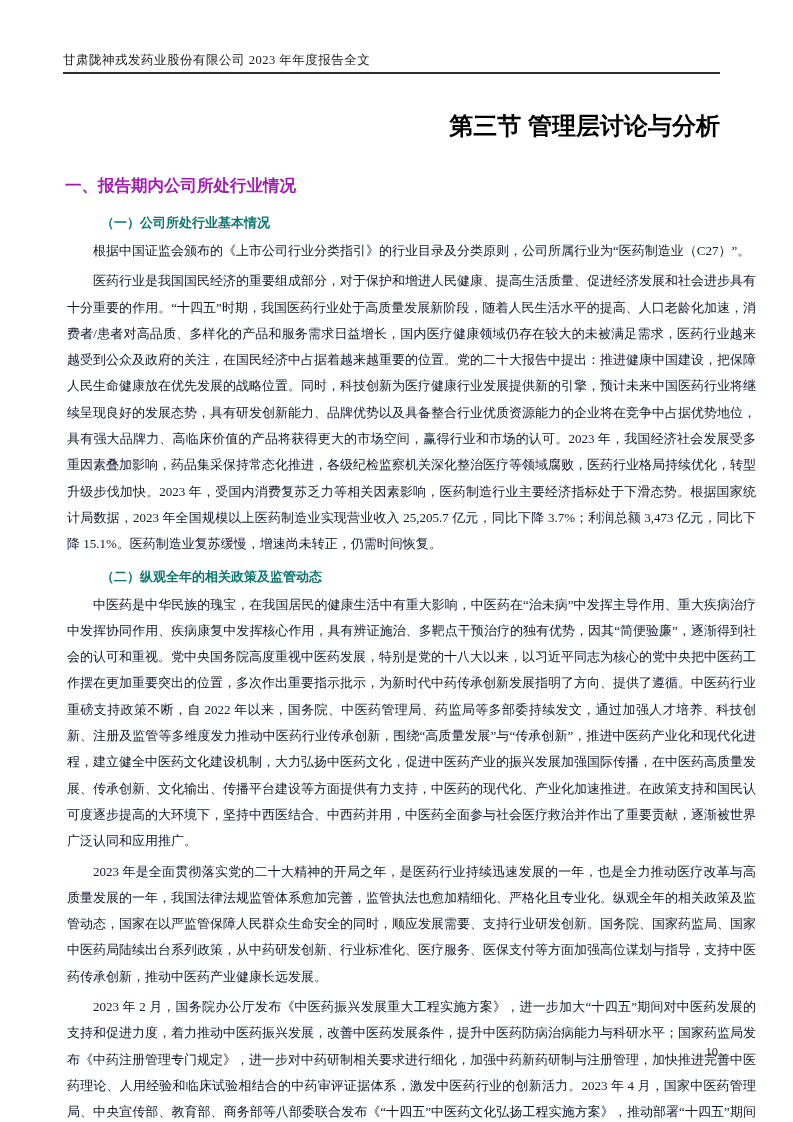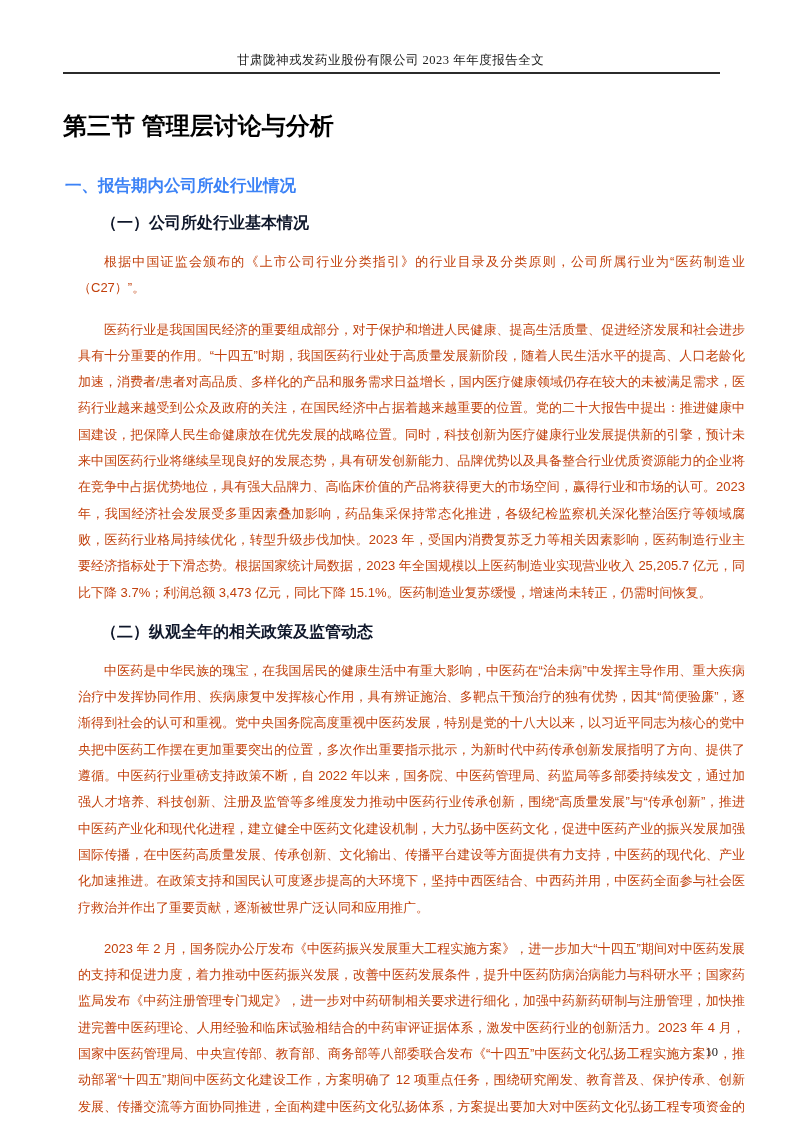--- a/index.html
+++ b/index.html
@@ -13,21 +13,21 @@
     height: 1122px;
     background: #ffffff;
     overflow: hidden;
     color: #111111;
   }
   .header-text {
     position: absolute;
     top: 52px;
     left: 63px;
     width: 655px;
-    text-align: center;
+    text-align: left;
     font-family: "Liberation Serif", serif;
     font-size: 12.5px;
     letter-spacing: 0.5px;
     color: #1a1a1a;
     white-space: nowrap;
   }
   .header-rule {
     position: absolute;
     top: 72px;
     left: 63px;
@@ -37,55 +37,55 @@
   }
   .content {
     position: absolute;
     top: 104px;
     left: 63px;
     width: 697px;
   }
   .chapter-title {
     width: 657px;
     margin: 6px 0 0 0;
-    text-align: left;
+    text-align: right;
     font-family: "Liberation Sans", sans-serif;
     font-weight: bold;
     font-size: 24px;
     line-height: 32px;
     color: #000000;
   }
   .section-heading {
     margin: 32px 0 0 2px;
     font-family: "Liberation Sans", sans-serif;
     font-weight: bold;
     font-size: 16.5px;
     line-height: 22px;
-    color: #3b82f6;
+    color: #a21caf;
   }
   .subsection-heading {
     margin: 8px 0 3px 0;
     padding-left: 38px;
     font-family: "Liberation Sans", sans-serif;
     font-weight: bold;
-    font-size: 16px;
+    font-size: 13px;
     line-height: 22px;
-    color: #0f172a;
+    color: #0f766e;
   }
   .subsection-heading.mt-lg {
     margin-top: 16px;
   }
   .body-para {
-    margin: 15px;
-    font-family: Liberation Sans, sans-serif;
+    margin: 4px;
+    font-family: Liberation Serif, serif;
     font-size: 13px;
     line-height: 26.3px;
     text-align: justify;
     text-indent: 2em;
-    color: #c2410c;
+    color: #0f172a;
   }
   .page-number {
     position: absolute;
     top: 1045px;
     left: 63px;
     width: 655px;
     text-align: right;
     font-family: "Liberation Serif", serif;
     font-size: 12.5px;
     color: #1a1a1a;
@@ -109,20 +109,21 @@
     <h3 class="subsection-heading mt-lg">（一）公司所处行业基本情况</h3>
 
     <p class="body-para">根据中国证监会颁布的《上市公司行业分类指引》的行业目录及分类原则，公司所属行业为“医药制造业（C27）”。</p>
 
     <p class="body-para">医药行业是我国国民经济的重要组成部分，对于保护和增进人民健康、提高生活质量、促进经济发展和社会进步具有十分重要的作用。“十四五”时期，我国医药行业处于高质量发展新阶段，随着人民生活水平的提高、人口老龄化加速，消费者/患者对高品质、多样化的产品和服务需求日益增长，国内医疗健康领域仍存在较大的未被满足需求，医药行业越来越受到公众及政府的关注，在国民经济中占据着越来越重要的位置。党的二十大报告中提出：推进健康中国建设，把保障人民生命健康放在优先发展的战略位置。同时，科技创新为医疗健康行业发展提供新的引擎，预计未来中国医药行业将继续呈现良好的发展态势，具有研发创新能力、品牌优势以及具备整合行业优质资源能力的企业将在竞争中占据优势地位，具有强大品牌力、高临床价值的产品将获得更大的市场空间，赢得行业和市场的认可。2023 年，我国经济社会发展受多重因素叠加影响，药品集采保持常态化推进，各级纪检监察机关深化整治医疗等领域腐败，医药行业格局持续优化，转型升级步伐加快。2023 年，受国内消费复苏乏力等相关因素影响，医药制造行业主要经济指标处于下滑态势。根据国家统计局数据，2023 年全国规模以上医药制造业实现营业收入 25,205.7 亿元，同比下降 3.7%；利润总额 3,473 亿元，同比下降 15.1%。医药制造业复苏缓慢，增速尚未转正，仍需时间恢复。</p>
 
     <h3 class="subsection-heading">（二）纵观全年的相关政策及监管动态</h3>
 
     <p class="body-para">中医药是中华民族的瑰宝，在我国居民的健康生活中有重大影响，中医药在“治未病”中发挥主导作用、重大疾病治疗中发挥协同作用、疾病康复中发挥核心作用，具有辨证施治、多靶点干预治疗的独有优势，因其“简便验廉”，逐渐得到社会的认可和重视。党中央国务院高度重视中医药发展，特别是党的十八大以来，以习近平同志为核心的党中央把中医药工作摆在更加重要突出的位置，多次作出重要指示批示，为新时代中药传承创新发展指明了方向、提供了遵循。中医药行业重磅支持政策不断，自 2022 年以来，国务院、中医药管理局、药监局等多部委持续发文，通过加强人才培养、科技创新、注册及监管等多维度发力推动中医药行业传承创新，围绕“高质量发展”与“传承创新”，推进中医药产业化和现代化进程，建立健全中医药文化建设机制，大力弘扬中医药文化，促进中医药产业的振兴发展加强国际传播，在中医药高质量发展、传承创新、文化输出、传播平台建设等方面提供有力支持，中医药的现代化、产业化加速推进。在政策支持和国民认可度逐步提高的大环境下，坚持中西医结合、中西药并用，中医药全面参与社会医疗救治并作出了重要贡献，逐渐被世界广泛认同和应用推广。</p>
 
+    <p class="body-para">2023 年是全面贯彻落实党的二十大精神的开局之年，是医药行业持续迅速发展的一年，也是全力推动医疗改革与高质量发展的一年，我国法律法规监管体系愈加完善，监管执法也愈加精细化、严格化且专业化。纵观全年的相关政策及监管动态，国家在以严监管保障人民群众生命安全的同时，顺应发展需要、支持行业研发创新。国务院、国家药监局、国家中医药局陆续出台系列政策，从中药研发创新、行业标准化、医疗服务、医保支付等方面加强高位谋划与指导，支持中医药传承创新，推动中医药产业健康长远发展。</p>
 
     <p class="body-para">2023 年 2 月，国务院办公厅发布《中医药振兴发展重大工程实施方案》，进一步加大“十四五”期间对中医药发展的支持和促进力度，着力推动中医药振兴发展，改善中医药发展条件，提升中医药防病治病能力与科研水平；国家药监局发布《中药注册管理专门规定》，进一步对中药研制相关要求进行细化，加强中药新药研制与注册管理，加快推进完善中医药理论、人用经验和临床试验相结合的中药审评证据体系，激发中医药行业的创新活力。2023 年 4 月，国家中医药管理局、中央宣传部、教育部、商务部等八部委联合发布《“十四五”中医药文化弘扬工程实施方案》，推动部署“十四五”期间中医药文化建设工作，方案明确了 12 项重点任务，围绕研究阐发、教育普及、保护传承、创新发展、传播交流等方面协同推进，全面构建中医药文化弘扬体系，方案提出要加大对中医药文化弘扬工程专项资金的支持力度，依法依规推动政府和社会资本合作，建立健全社会力量参与中医药文化工作长效机制，在政府、企业、社会的重视和支持下，中医药文化力量有望不断增强，中医药产业有望持续健康发展。2023 年 7 月，国家 10 部门针对医药领域腐败问题启动开展为期一年的集中整治工作，重点聚焦医药领域生产、供应、销售、使用和报销等重点环节，对医药行业开展</p>
 
   </div>
 
   <div class="page-number">10</div>
 
 </div>
 
 </body></html>

